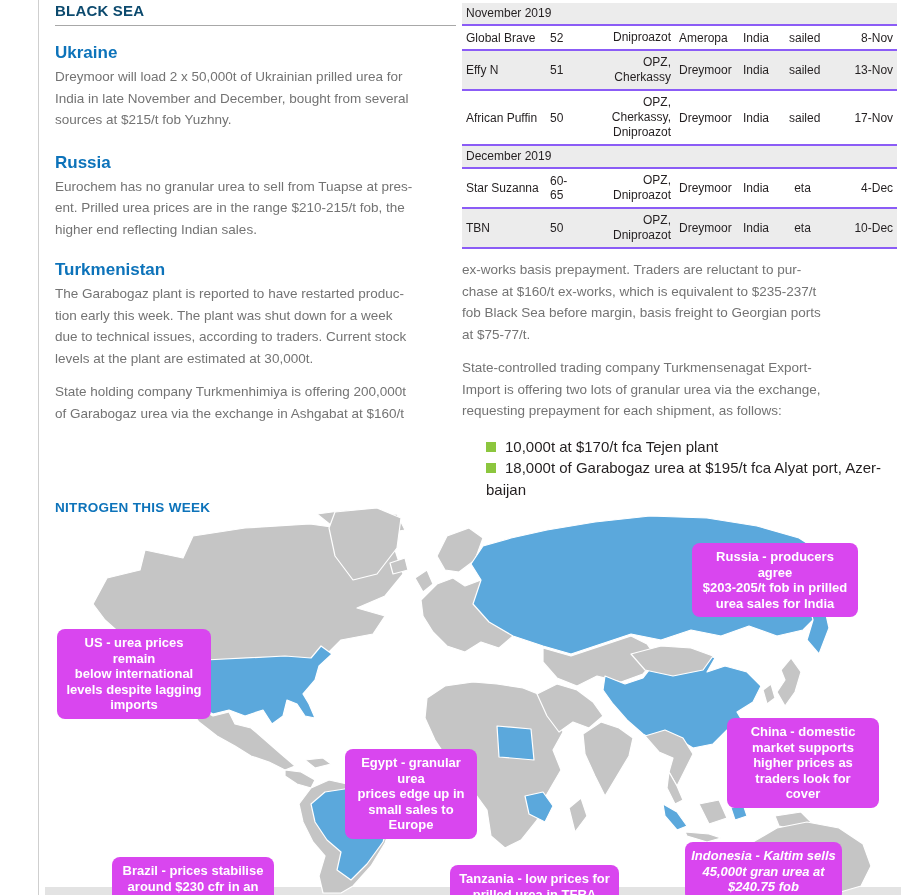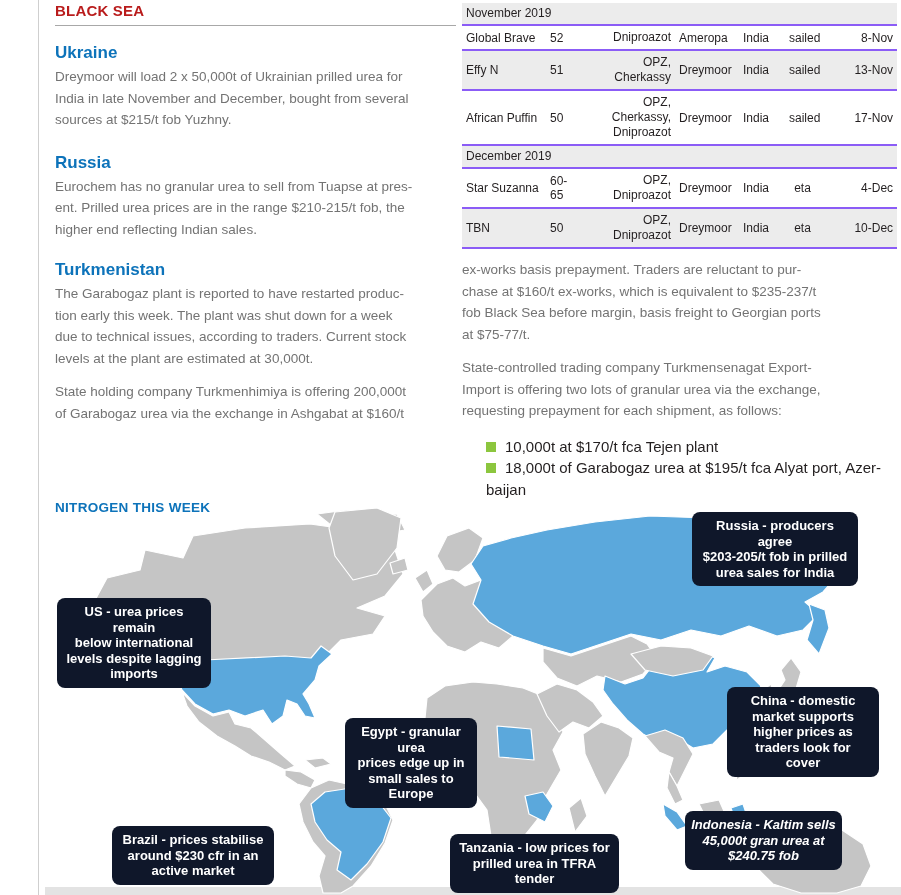--- a/index.html
+++ b/index.html
@@ -4,21 +4,21 @@
 <style>
   html,body{margin:0;padding:0;}
   body{
     width:901px;height:895px;position:relative;background:#ffffff;
     font-family:"Liberation Sans", sans-serif;overflow:hidden;color:#231f20;
   }
   .vline{position:absolute;left:38px;top:0;width:1px;height:895px;background:#cfcfcf;}
 
   
   .col-left{position:absolute;left:55px;top:2px;width:401px;}
-  .kicker{font-size:15px;font-weight:bold;color:#b91c1c;letter-spacing:.2px;
+  .kicker{font-size:15px;font-weight:bold;color:#0c4a6e;letter-spacing:.2px;
           padding-bottom:6px;border-bottom:1px solid #a8a8a8;}
   .sec-h{font-size:17px;font-weight:bold;color:#0d73ba;margin:0;}
   .mt-ukraine{margin-top:17px;}
   .mt-russia{margin-top:22px;}
   .mt-turkmenistan{margin-top:20px;}
   p.body{font-size:13.5px;line-height:21.5px;color:#737373;margin:3px 0 0 0;white-space:pre-line;}
   p.body.gap{margin-top:12px;}
 
   
   .col-right{position:absolute;left:462px;top:3px;width:435px;}
@@ -38,23 +38,23 @@
   
   .bullets{margin-top:14px;}
   .bullet{font-size:15px;line-height:21.5px;color:#231f20;white-space:pre-line;padding-left:24px;}
   .sq{display:inline-block;width:10px;height:10px;background:#8cc63e;margin-right:9px;}
 
   
   .map-title{position:absolute;left:55px;top:500px;font-size:13.5px;font-weight:bold;
              color:#0d73ba;letter-spacing:.3px;}
   .world{position:absolute;left:85px;top:508px;}
   .antarctica{position:absolute;left:45px;top:887px;width:856px;height:8px;background:#e3e3e3;}
-  .callout{position:absolute;background:#0f172a;color:#ffffff;font-weight:bold;font-size:13px;
+  .callout{position:absolute;background:#d946ef;color:#ffffff;font-weight:bold;font-size:13px;
            line-height:15.5px;text-align:center;border-radius:8px;padding:6px 6px;
-           box-sizing:border-box;white-space:pre-line;}
+           box-sizing:border-box;white-space:pre-line;margin-top:31px;}
   .co-us{left:57px;top:598px;width:154px;}
   .co-russia{left:692px;top:512px;width:166px;}
   .co-china{left:727px;top:687px;width:152px;}
   .co-egypt{left:345px;top:718px;width:132px;}
   .co-brazil{left:112px;top:826px;width:162px;}
   .co-tanzania{left:450px;top:834px;width:169px;}
   .co-indonesia{left:685px;top:811px;width:157px;font-style:italic;}
   .land{fill:#c5c5c5;stroke:#ffffff;stroke-width:1.2;stroke-linejoin:round;}
   .hl{fill:#5ba8dc;stroke:#ffffff;stroke-width:1.2;stroke-linejoin:round;}
 </style>

